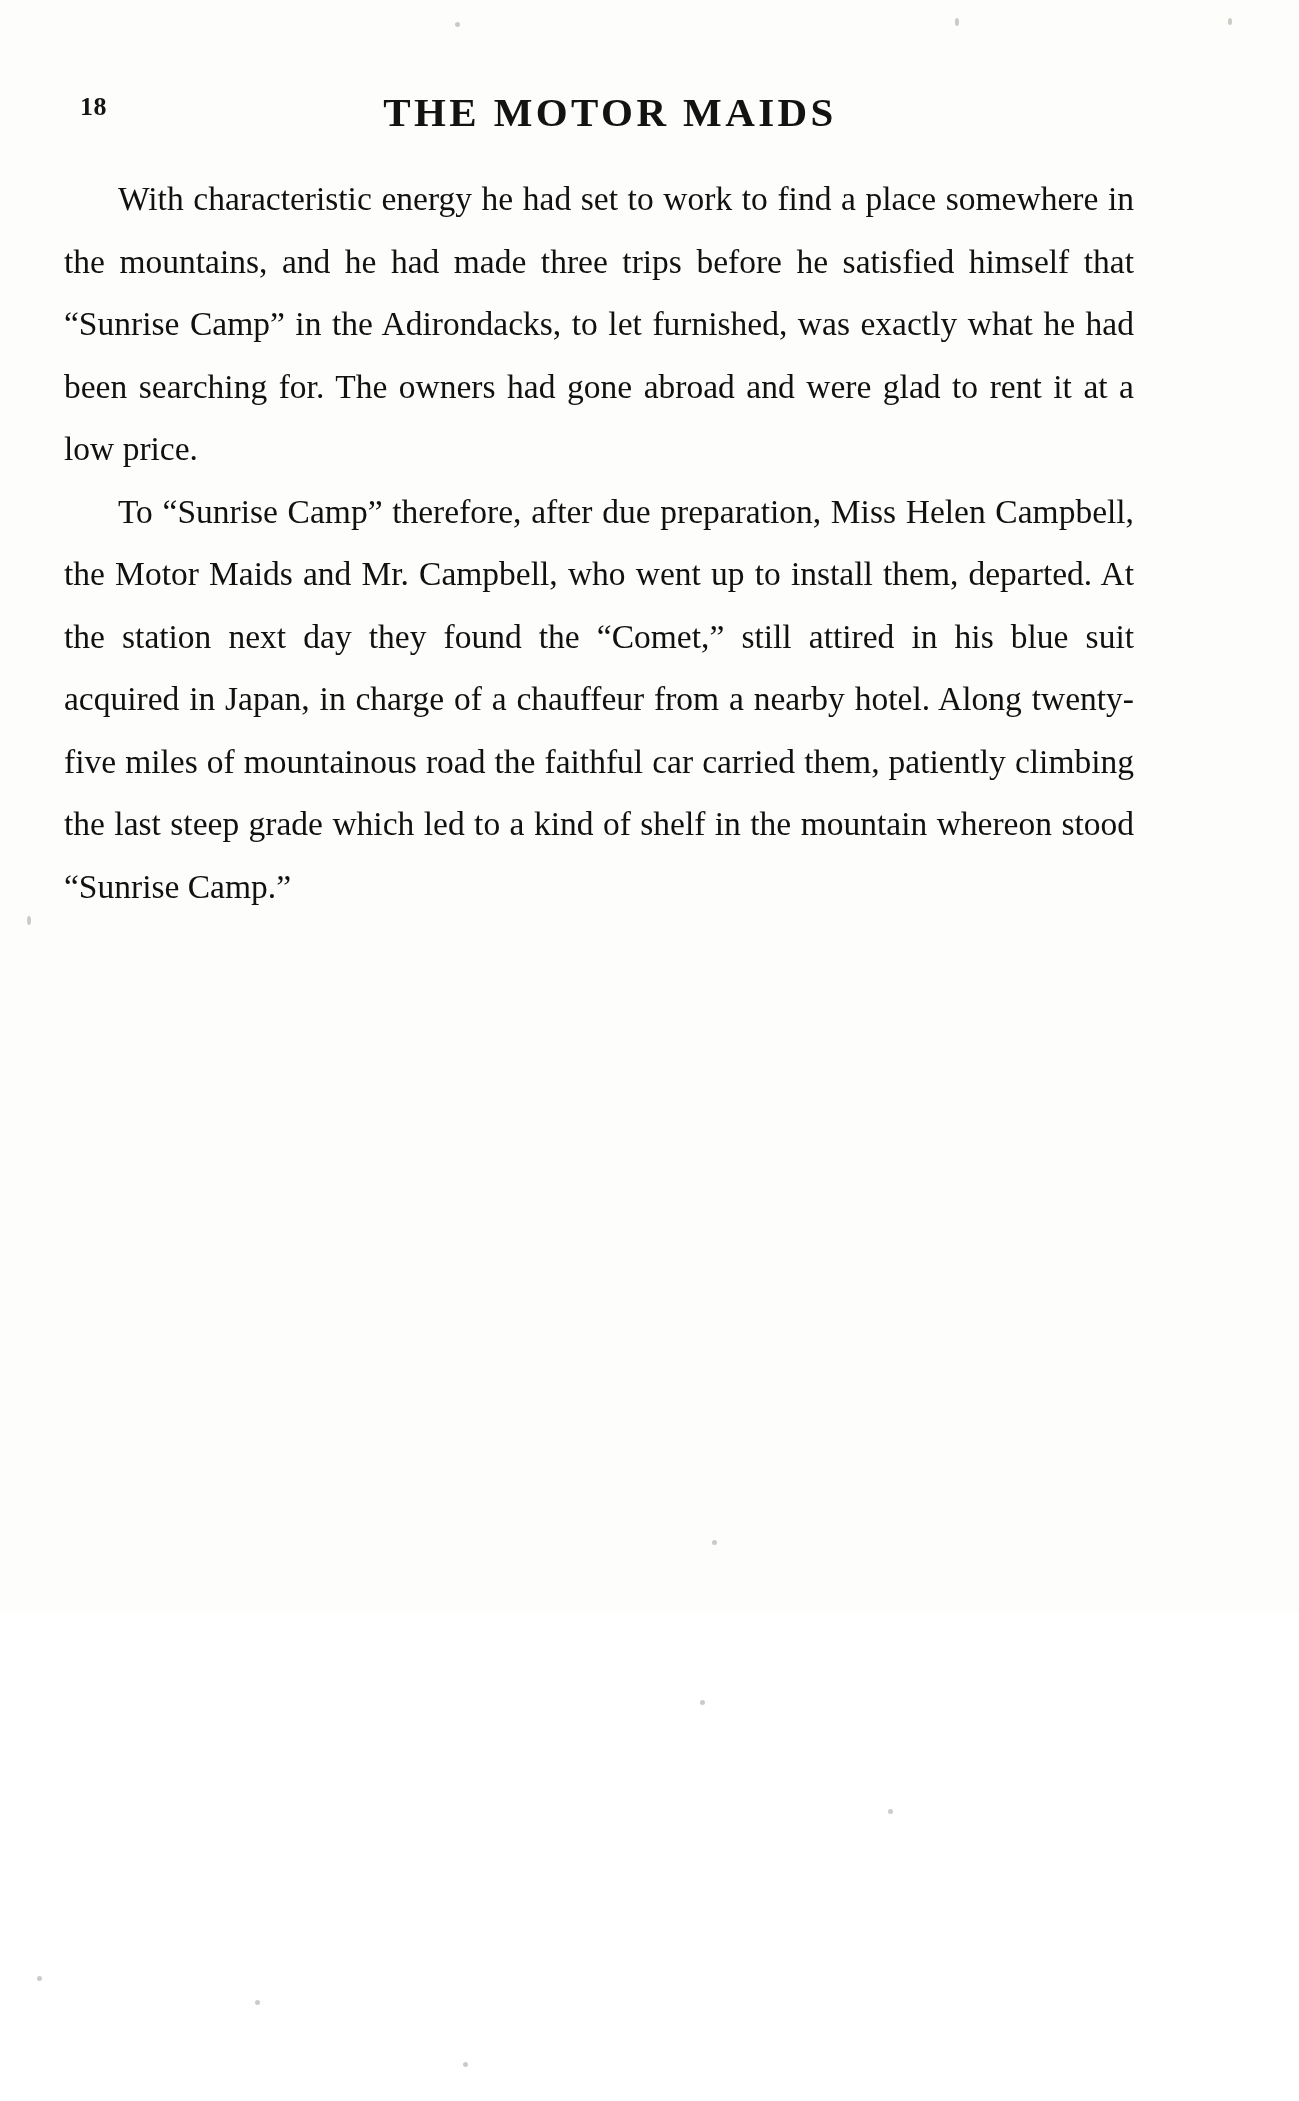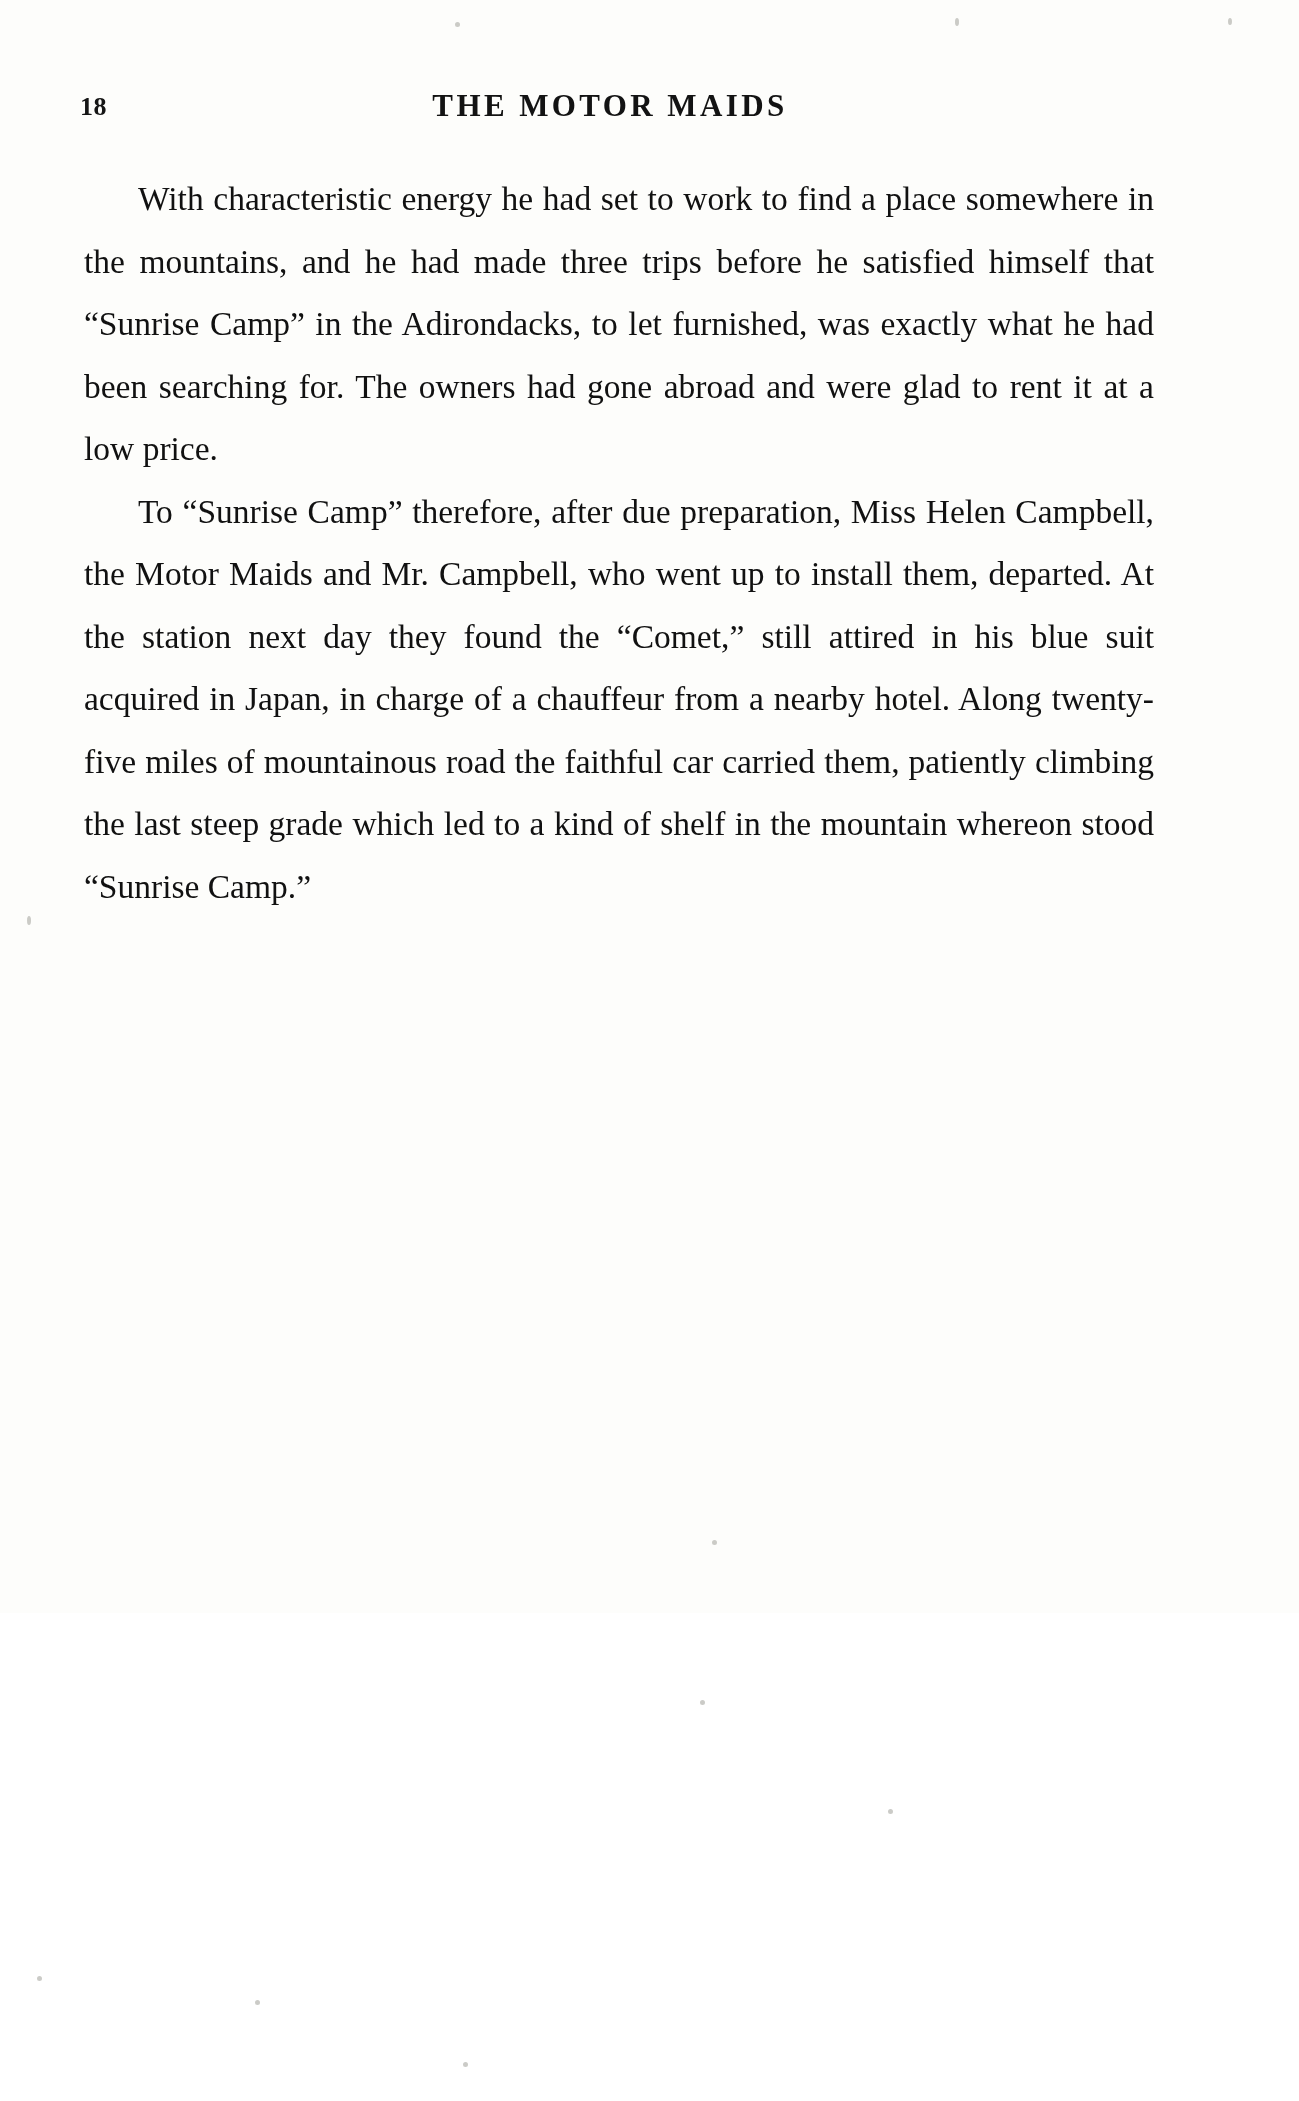--- a/index.html
+++ b/index.html
@@ -37,29 +37,29 @@
     font-weight: 700;
     letter-spacing: 0.5px;
     color: #151515;
   }
   .head-title {
     position: absolute;
     left: 0;
     top: 0;
     width: 1060px;
     text-align: center;
-    font-size: 31px;
+    font-size: 41px;
     letter-spacing: 3.4px;
     font-weight: 700;
     color: #131313;
   }
   .body-text {
     position: absolute;
     top: 168px;
-    left: 84px;
+    left: 64px;
     width: 1070px;
   }
   p.para {
     margin: 0 0 0 0;
     font-size: 33.5px;
     line-height: 62.5px;
     text-align: justify;
     text-justify: inter-word;
     text-indent: 54px;
     color: #111111;

